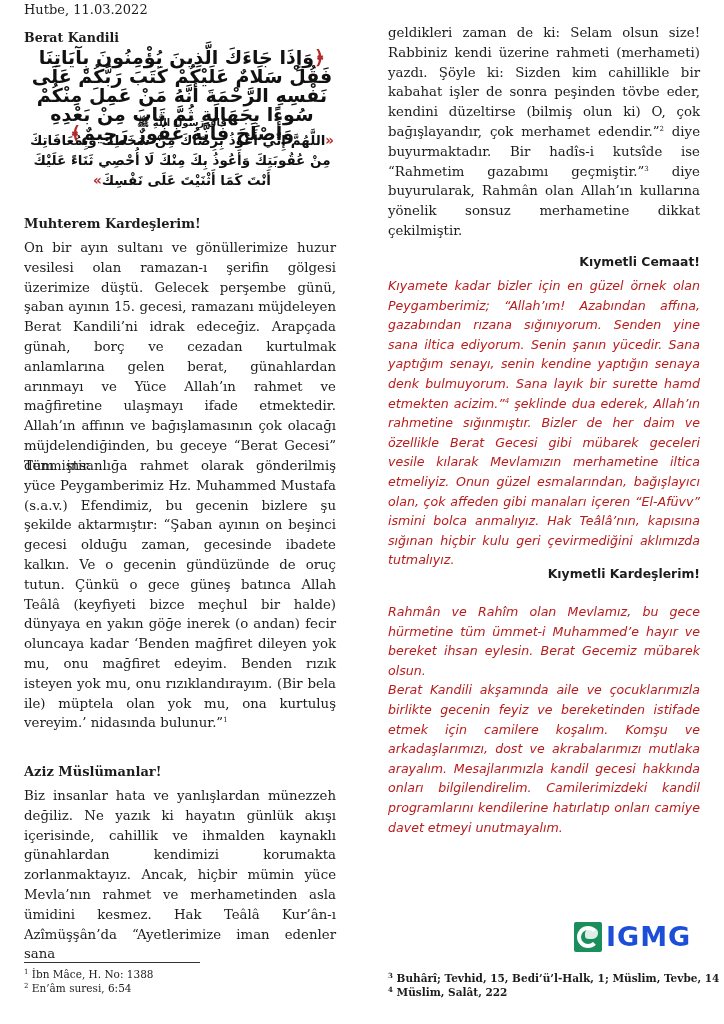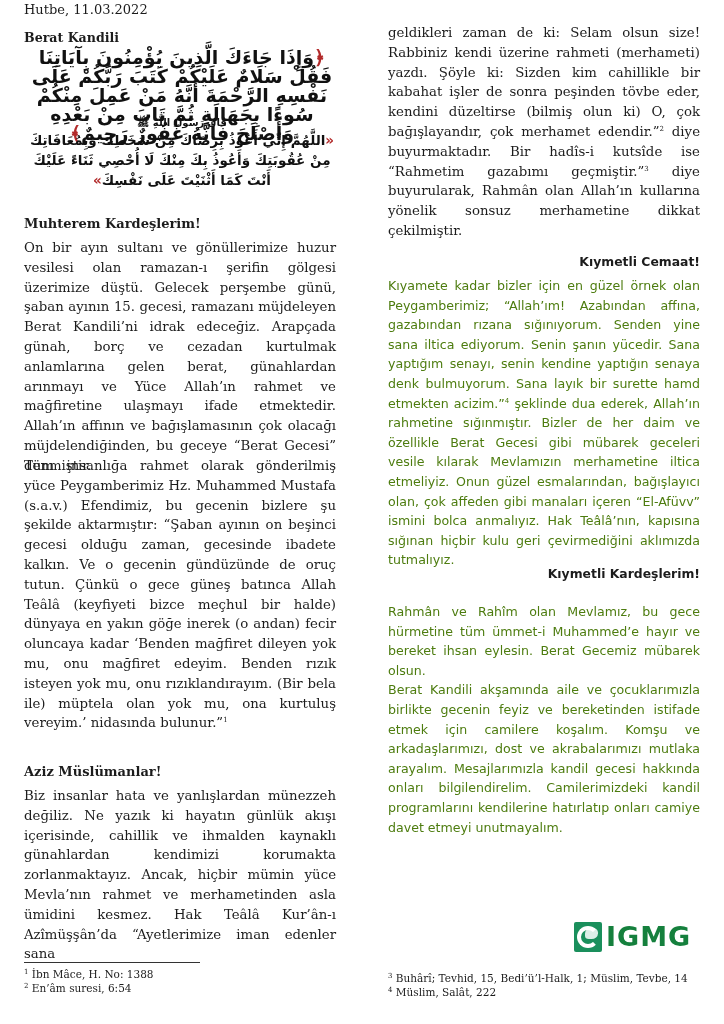--- a/index.html
+++ b/index.html
@@ -10,35 +10,35 @@
   .arabic { position: absolute; left: 24px; width: 316px; text-align: center; direction: rtl;
             font-family: "DejaVu Sans", sans-serif; font-weight: bold; color: #111; }
   .ar-verse { top: 24px; font-size: 19px; line-height: 19px; margin-top: 24px; }
   .ar-qala { top: 116px; font-size: 10px; line-height: 14px; }
   .ar-dua { top: 130px; font-size: 13.5px; line-height: 20px; }
   .bracket { color: #b22a2a; }
   .sec { position: absolute; width: 312px; }
   .sec h3 { margin: 0 0 6px 0; font-size: 13px; font-weight: bold; line-height: 16px; }
   .sec p { margin: 0; font-size: 13.3px; line-height: 19.8px; text-align: justify; }
   .sans p, .sans h3 { font-family: "DejaVu Sans", sans-serif; font-size: 12.6px; }
-  .sans p { line-height: 19.6px; color: #4d7c0f; }
+  .sans p { line-height: 19.6px; color: #b91c1c; font-style: italic; }
   .sans h3 { font-size: 12.4px; text-align: right; }
   .fn-rule { position: absolute; left: 24px; top: 962px; width: 176px; border-top: 1px solid #333; }
   .footnotes { position: absolute; font-size: 10.5px; line-height: 14px; }
   .fn-left { left: 24px; top: 967px; }
-  .fn-right { left: 388px; top: 971px; }
+  .fn-right { left: 388px; top: 971px; font-weight: bold; }
   sup { font-size: 7px; vertical-align: super; line-height: 0; }
   .logo { position: absolute; left: 574px; top: 922px; display: flex; align-items: center; }
   .logo-mark { width: 28px; height: 30px; background: #1a8f5c; border-radius: 2px; position: relative; overflow: hidden; }
   .logo-mark .moon { position: absolute; left: 3px; top: 4px; width: 22px; height: 22px; border-radius: 50%;
                      border: 4px solid #ffffff; box-sizing: border-box; border-right-color: transparent; }
   .logo-mark .leaf { position: absolute; left: 11px; top: 6px; width: 13px; height: 11px; background: #ffffff;
                      border-radius: 50% 40% 50% 30%; opacity: 0.85; }
   .logo-text { font-family: "DejaVu Sans", sans-serif; font-weight: bold; font-size: 27px; letter-spacing: 1px;
-               color: #15803d; margin-left: 4px; line-height: 30px; }
+               color: #1d4ed8; margin-left: 4px; line-height: 30px; }
 </style>
 </head>
 <body>
 
 <div class="meta-date">Hutbe, 11.03.2022</div>
 <div class="meta-title">Berat Kandili</div>
 
 <div class="arabic ar-verse">
   <span class="bracket">﴿</span><span>وَإِذَا جَاءَكَ الَّذِينَ يُؤْمِنُونَ بِآيَاتِنَا فَقُلْ سَلَامٌ عَلَيْكُمْ كَتَبَ رَبُّكُمْ عَلَى نَفْسِهِ الرَّحْمَةَ أَنَّهُ مَنْ عَمِلَ مِنْكُمْ سُوءًا بِجَهَالَةٍ ثُمَّ تَابَ مِنْ بَعْدِهِ وَأَصْلَحَ فَأَنَّهُ غَفُورٌ رَحِيمٌ</span><span class="bracket">﴾</span>
 </div>

